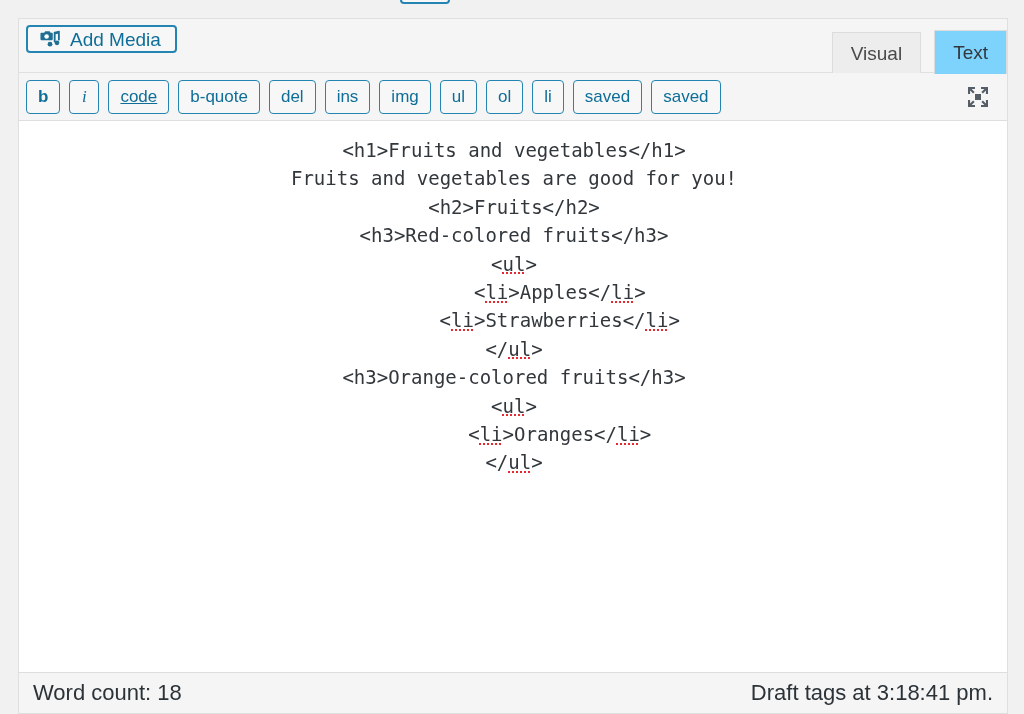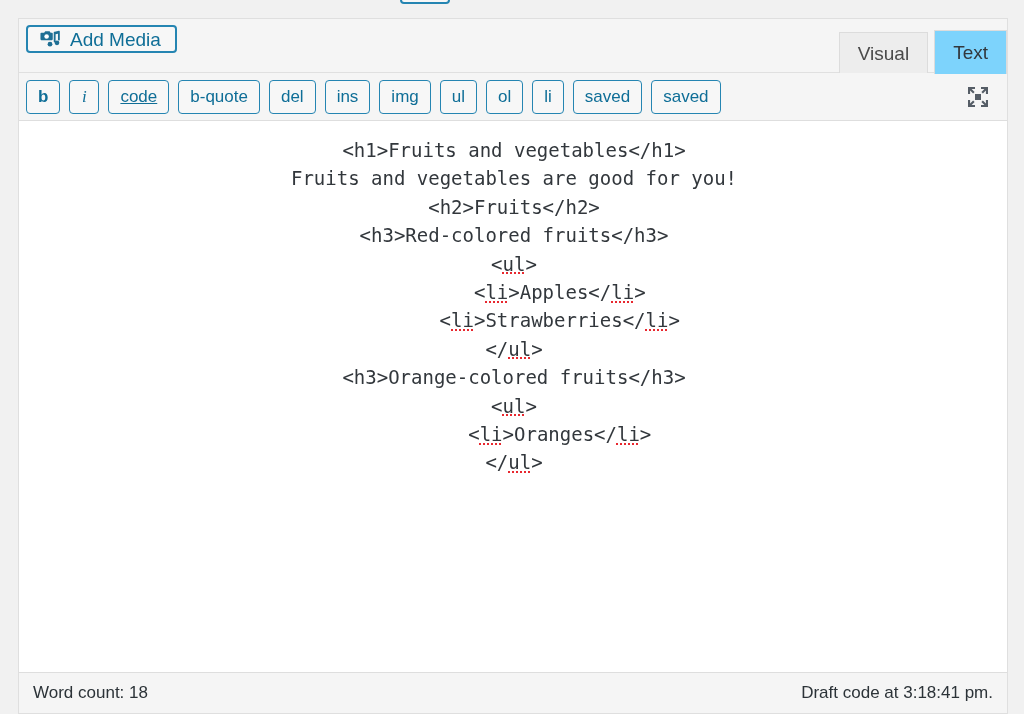--- a/index.html
+++ b/index.html
@@ -82,21 +82,21 @@
     height: 42px;
     padding: 0 18px;
     display: flex;
     align-items: center;
     justify-content: center;
     font-size: 19px;
     color: #4a4a4a;
     background: #ededed;
     border: 1px solid #dcdcdc;
     border-bottom: none;
-    margin-left: 6px;
+    margin-left: 13px;
     cursor: pointer;
     box-sizing: border-box;
   }
   .etab.active {
     background: #7dd3fc;
     border-color: #dcdcdc;
     color: #32373c;
     height: 44px;
     position: relative;
     z-index: 3;
@@ -187,21 +187,21 @@
     right: 0;
     bottom: 0;
     height: 41px;
     background: #f5f5f5;
     border-top: 1px solid #dedede;
     display: flex;
     align-items: center;
     justify-content: space-between;
     padding: 0 14px;
     box-sizing: border-box;
-    font-size: 17px;
+    font-size: 22px;
     color: #2c3338;
   }
 </style>
 </head>
 <body>
 
 <div id="top-clip"></div>
 
 <div id="editor-panel">
 
@@ -261,16 +261,16 @@
 	&lt;<span class="sp">li</span>&gt;Strawberries&lt;/<span class="sp">li</span>&gt;
 &lt;/<span class="sp">ul</span>&gt;
 &lt;h3&gt;Orange-colored fruits&lt;/h3&gt;
 &lt;<span class="sp">ul</span>&gt;
 	&lt;<span class="sp">li</span>&gt;Oranges&lt;/<span class="sp">li</span>&gt;
 &lt;/<span class="sp">ul</span>&gt;</pre>
   </div>
 
   <div id="status-bar">
     <span>Word count: 18</span>
-    <span>Draft code at 3:18:41 pm.</span>
+    <span>Draft tags at 3:18:41 pm.</span>
   </div>
 
 </div>
 
 </body></html>

